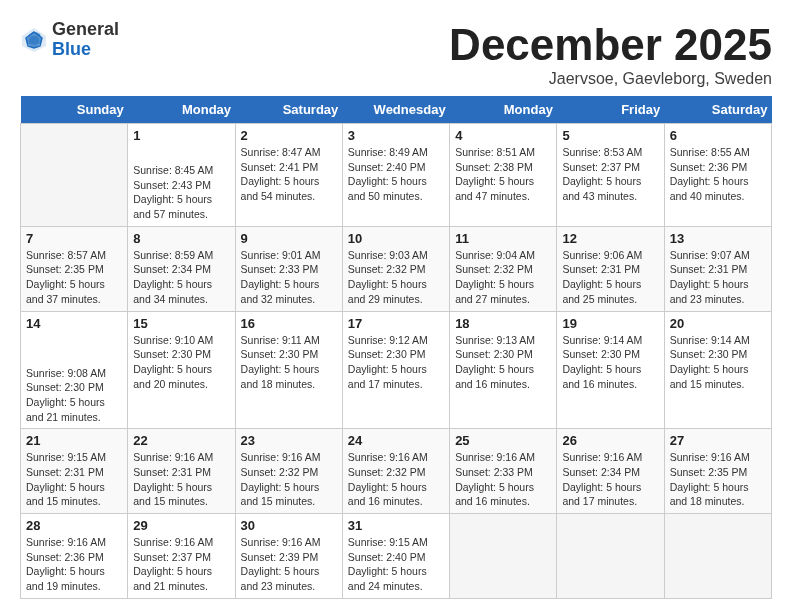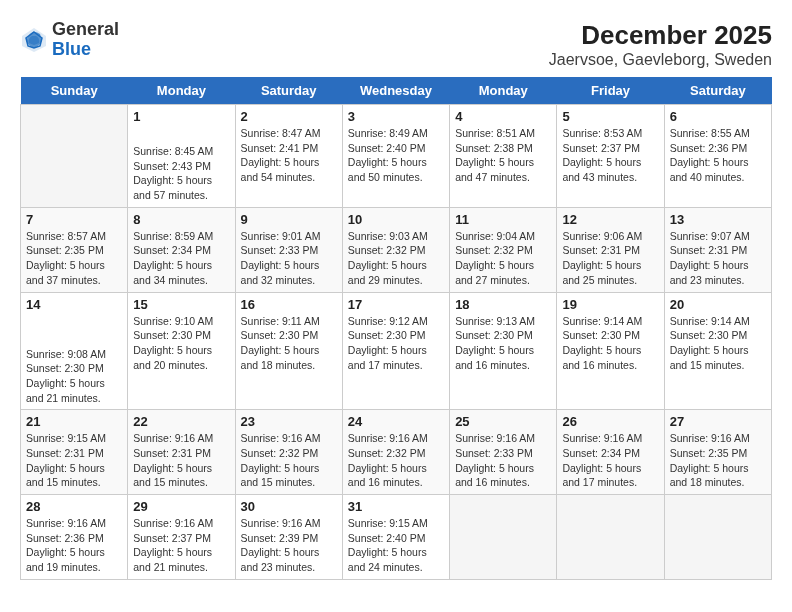--- a/index.html
+++ b/index.html
@@ -29,38 +29,38 @@
     .logo-general { color: #333; }
     .logo-blue { color: #1a6bbf; }
     .logo-icon {
       width: 28px;
       height: 28px;
     }
     .title-section {
       text-align: right;
     }
     .month-title {
-      font-size: 26px;
+      font-size: 44px;
       font-weight: bold;
       color: #222;
     }
     .location {
       font-size: 16px;
       color: #404040;
     }
     table {
       width: 100%;
       border-collapse: collapse;
       font-size: 11px;
     }
     thead th {
       background: #2a6dbf;
       color: #fff;
       padding: 6px 4px;
-      text-align: center;
+      text-align: right;
       font-size: 13px;
       font-weight: bold;
       margin-left: 48px;
     }
     tbody td {
       border: 1px solid #ccc;
       vertical-align: top;
       padding: 4px 5px;
       min-height: 80px;
       width: calc(100% / 7);

